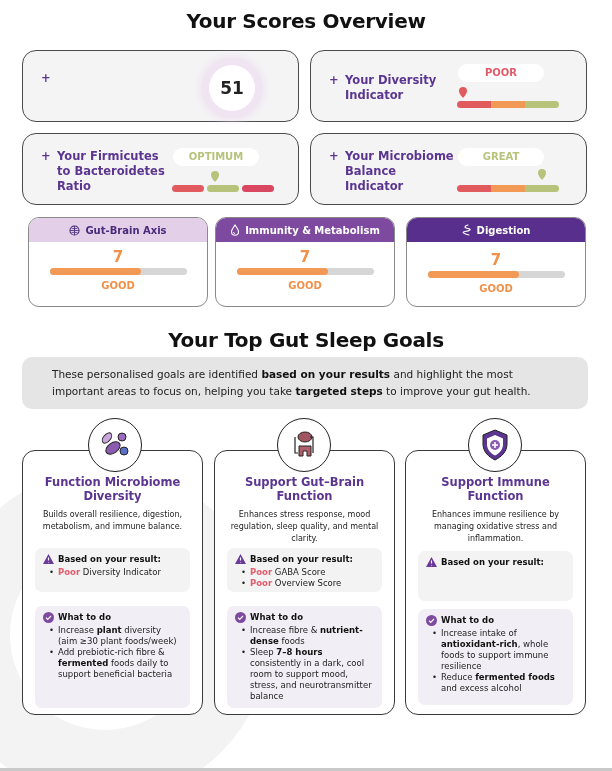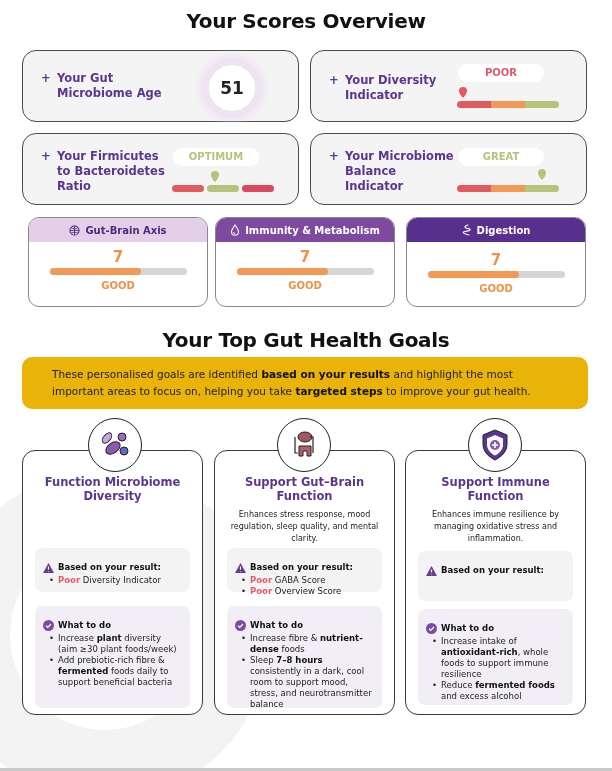--- a/index.html
+++ b/index.html
@@ -114,21 +114,21 @@
     }
     .cat-status {
       text-align: center; font-size: 10px; font-weight: 700;
       color: #f0914a; margin-top: 5px;
     }
 
     .intro-box {
       position: absolute;
       left: 22px; top: 357px;
       width: 566px; height: 52px;
-      background: #eab308;
+      background: #e5e5e5;
       border-radius: 10px;
       font-size: 10.5px;
       line-height: 17px;
       color: #222;
       padding: 9px 24px 0 30px;
     }
     .intro-box b { font-weight: 700; color: #111; }
 
     .goal-card {
       position: absolute;
@@ -165,22 +165,22 @@
       padding: 6px 8px;
       font-size: 8.5px; line-height: 11px;
     }
     .todo-box {
       position: absolute; left: 12px; right: 12px;
       background: #f2eef5; border-radius: 7px;
       padding: 6px 8px;
       font-size: 8.5px; line-height: 11px;
     }
     .box-head {
-      display: flex; align-items: flex-end; gap: 4px;
-      font-weight: 700; color: #111; margin-bottom: 2px; margin-top: 8px;
+      display: flex; align-items: flex-start; gap: 4px;
+      font-weight: 700; color: #111; margin-bottom: 2px;
     }
     .box-list { list-style: none; padding-left: 6px; }
     .box-list li { position: relative; padding-left: 9px; color: #222; }
     .box-list li::before {
       content: "•"; position: absolute; left: 0; top: 0; color: #222;
     }
     .poor { color: #e55b6b; font-weight: 700; }
     .good { color: #f29a55; font-weight: 700; }
     .b { font-weight: 700; color: #111; }
   </style>
@@ -190,24 +190,20 @@
 <div class="bg-shape"></div>
 <div class="bottom-line"></div>
 
 <div class="page">
 
   <h1 class="section-title t1">Your Scores Overview</h1>
 
   <div class="score-card" style="left:22px; top:50px;">
     <div class="score-label" style="top:20px;">
       <span class="plus">+</span>
-      <span>
-        <span style="display:block">Your Gut</span>
-        <span style="display:block">Microbiome Age</span>
-      </span>
     </div>
     <div class="age-circle">51</div>
   </div>
 
   <div class="score-card" style="left:310px; top:50px;">
     <div class="score-label" style="top:22px;">
       <span class="plus">+</span>
       <span>
         <span style="display:block">Your Diversity</span>
         <span style="display:block">Indicator</span>
@@ -301,36 +297,37 @@
         </svg>
       <span>Digestion</span>
     </div>
     <div class="cat-score" style="margin-top:10px;">7</div>
     <div class="cat-bar">
         <div class="fill" style="width:67%"></div>
       </div>
     <div class="cat-status">GOOD</div>
   </div>
 
-  <h1 class="section-title t2">Your Top Gut Health Goals</h1>
+  <h1 class="section-title t2">Your Top Gut Sleep Goals</h1>
 
   <div class="intro-box">
     <span>These personalised goals are identified </span><b>based on your results</b><span> and highlight the most important areas to focus on, helping you take </span><b>targeted steps</b><span> to improve your gut health.</span>
   </div>
 
   <div class="goal-icon" style="left:88px;">
     <svg width="36" height="36" viewBox="0 0 36 36">
       <ellipse cx="10" cy="11" rx="3.5" ry="6" transform="rotate(40 10 11)" fill="#c9a7dc" stroke="#222" stroke-width="1"></ellipse>
       <ellipse cx="16" cy="21" rx="5" ry="8" transform="rotate(55 16 21)" fill="#8a5bb0" stroke="#222" stroke-width="1"></ellipse>
       <circle cx="25" cy="10" r="4" fill="#9a6bbe" stroke="#222" stroke-width="1"></circle>
       <circle cx="27" cy="24" r="4" fill="#5b6ec8" stroke="#222" stroke-width="1"></circle>
     </svg>
   </div>
   <div class="goal-card" style="left:22px;">
     <div class="goal-title">Function Microbiome Diversity</div>
+    <div class="goal-desc" style="top:58px;">Builds overall resilience, digestion, metabolism, and immune balance.</div>
     <div class="result-box" style="top:97px; height:44px;">
       <div class="box-head">
           <svg width="11" height="10" viewBox="0 0 11 10">
             <path d="M5.5 0L11 10H0z" fill="#6b3a98"></path>
             <path d="M5.5 3.5v3M5.5 8v.6" stroke="#fff" stroke-width="1.1"></path>
           </svg>
           <span>Based on your result:</span>
         </div>
       <ul class="box-list">
         <li><span class="poor">Poor</span><span> Diversity Indicator</span></li>

